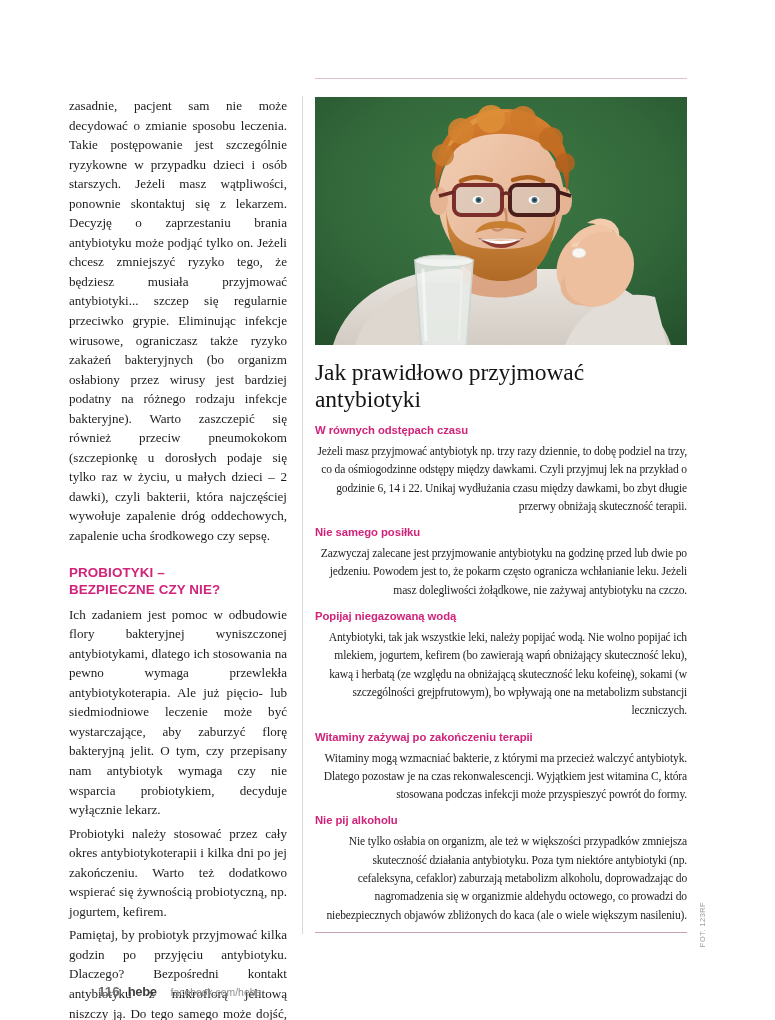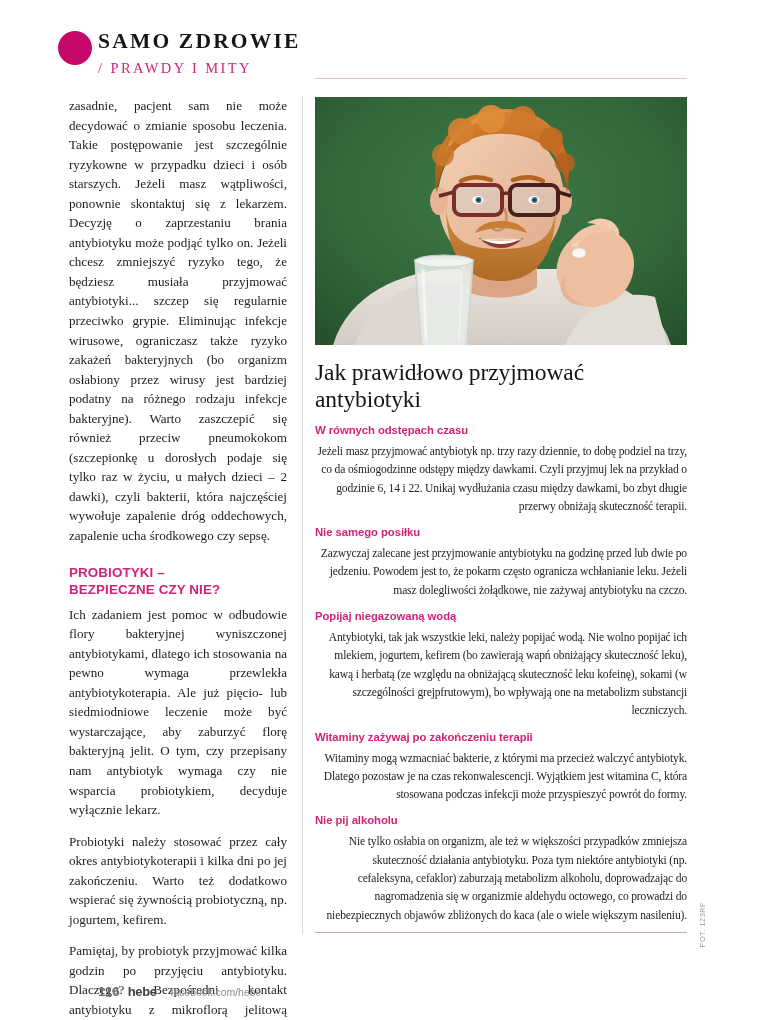--- a/index.html
+++ b/index.html
@@ -74,21 +74,21 @@
     margin: 0 0 0 0;
     font-family: "Liberation Serif", serif;
     font-size: 13.1px;
     line-height: 19.55px;
     color: #1c1c1c;
     text-align: justify;
     text-justify: inter-word;
     hyphens: manual;
   }
   .body-serif p + p {
-    margin-top: 12px;
+    margin-top: 4px;
   }
 
   .left-head {
     margin: 18px 0 6px 0;
     font-family: "Liberation Sans", sans-serif;
     font-weight: bold;
     font-size: 13.4px;
     line-height: 17.5px;
     letter-spacing: 0.1px;
     color: #d1237a;
@@ -220,25 +220,20 @@
     font-size: 10.4px;
     color: #8d8d8d;
     margin-left: 6px;
   }
 </style>
 </head>
 <body>
 
 <div class="page">
 
-  <div class="masthead">
-    <div class="masthead-dot"></div>
-    <div class="masthead-title">SAMO ZDROWIE</div>
-    <div class="masthead-sub">/ PRAWDY I MITY</div>
-  </div>
 
   <div class="col-left">
     <div class="body-serif">
       <p>zasadnie, pacjent sam nie może decydować o zmianie sposobu leczenia. Takie postępowanie jest szczególnie ryzykowne w przypadku dzieci i osób starszych. Jeżeli masz wątpliwości, ponownie skontaktuj się z lekarzem. Decyzję o zaprzestaniu brania antybiotyku może podjąć tylko on. Jeżeli chcesz zmniejszyć ryzyko tego, że będziesz musiała przyjmować antybiotyki... szczep się regularnie przeciwko grypie. Eliminując infekcje wirusowe, ograniczasz także ryzyko zakażeń bakteryjnych (bo organizm osłabiony przez wirusy jest bardziej podatny na różnego rodzaju infekcje bakteryjne). Warto zaszczepić się również przeciw pneumokokom (szczepionkę u dorosłych podaje się tylko raz w życiu, u małych dzieci – 2 dawki), czyli bakterii, która najczęściej wywołuje zapalenie dróg oddechowych, zapalenie ucha środkowego czy sepsę.</p>
     </div>
 
     <div class="left-head">
       <span class="ln">PROBIOTYKI –</span>
       <span class="ln">BEZPIECZNE CZY NIE?</span>
     </div>

